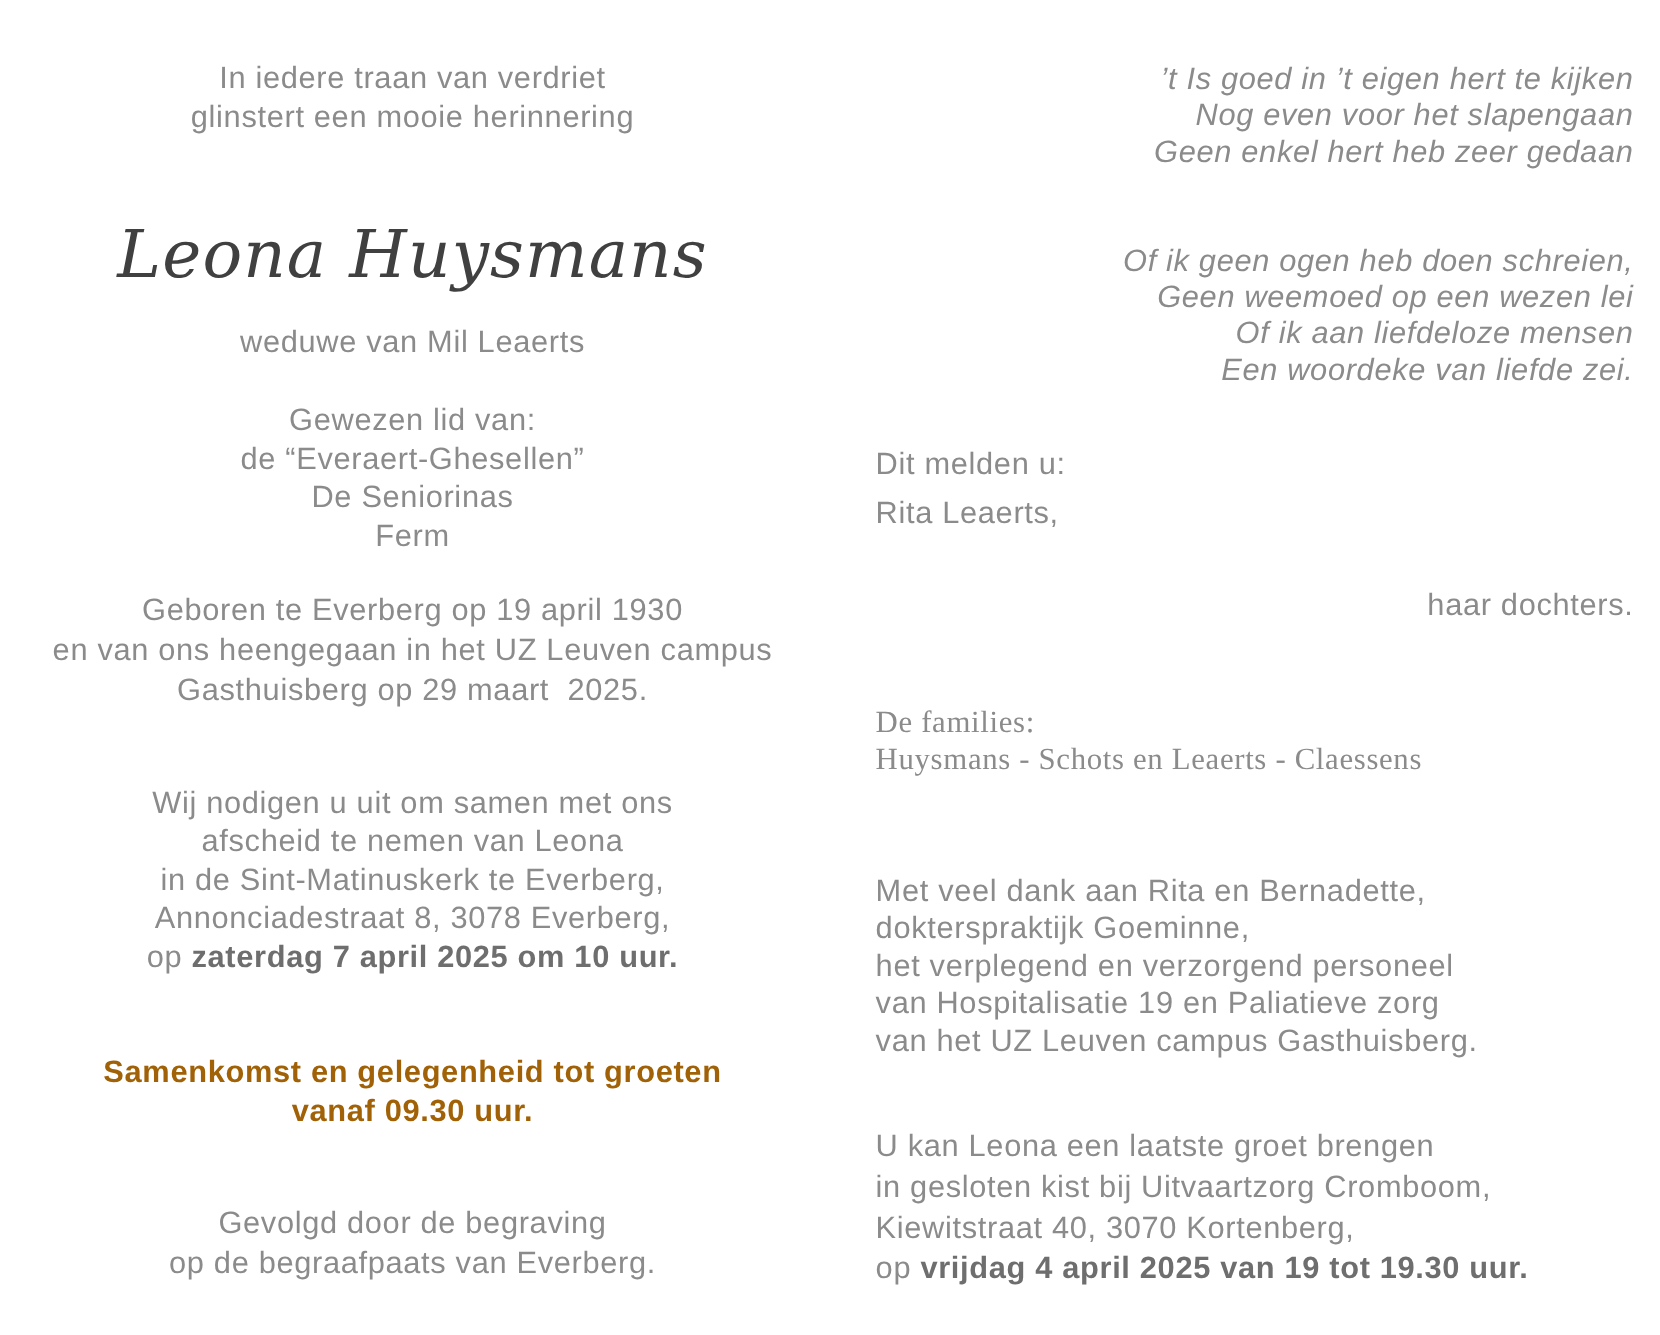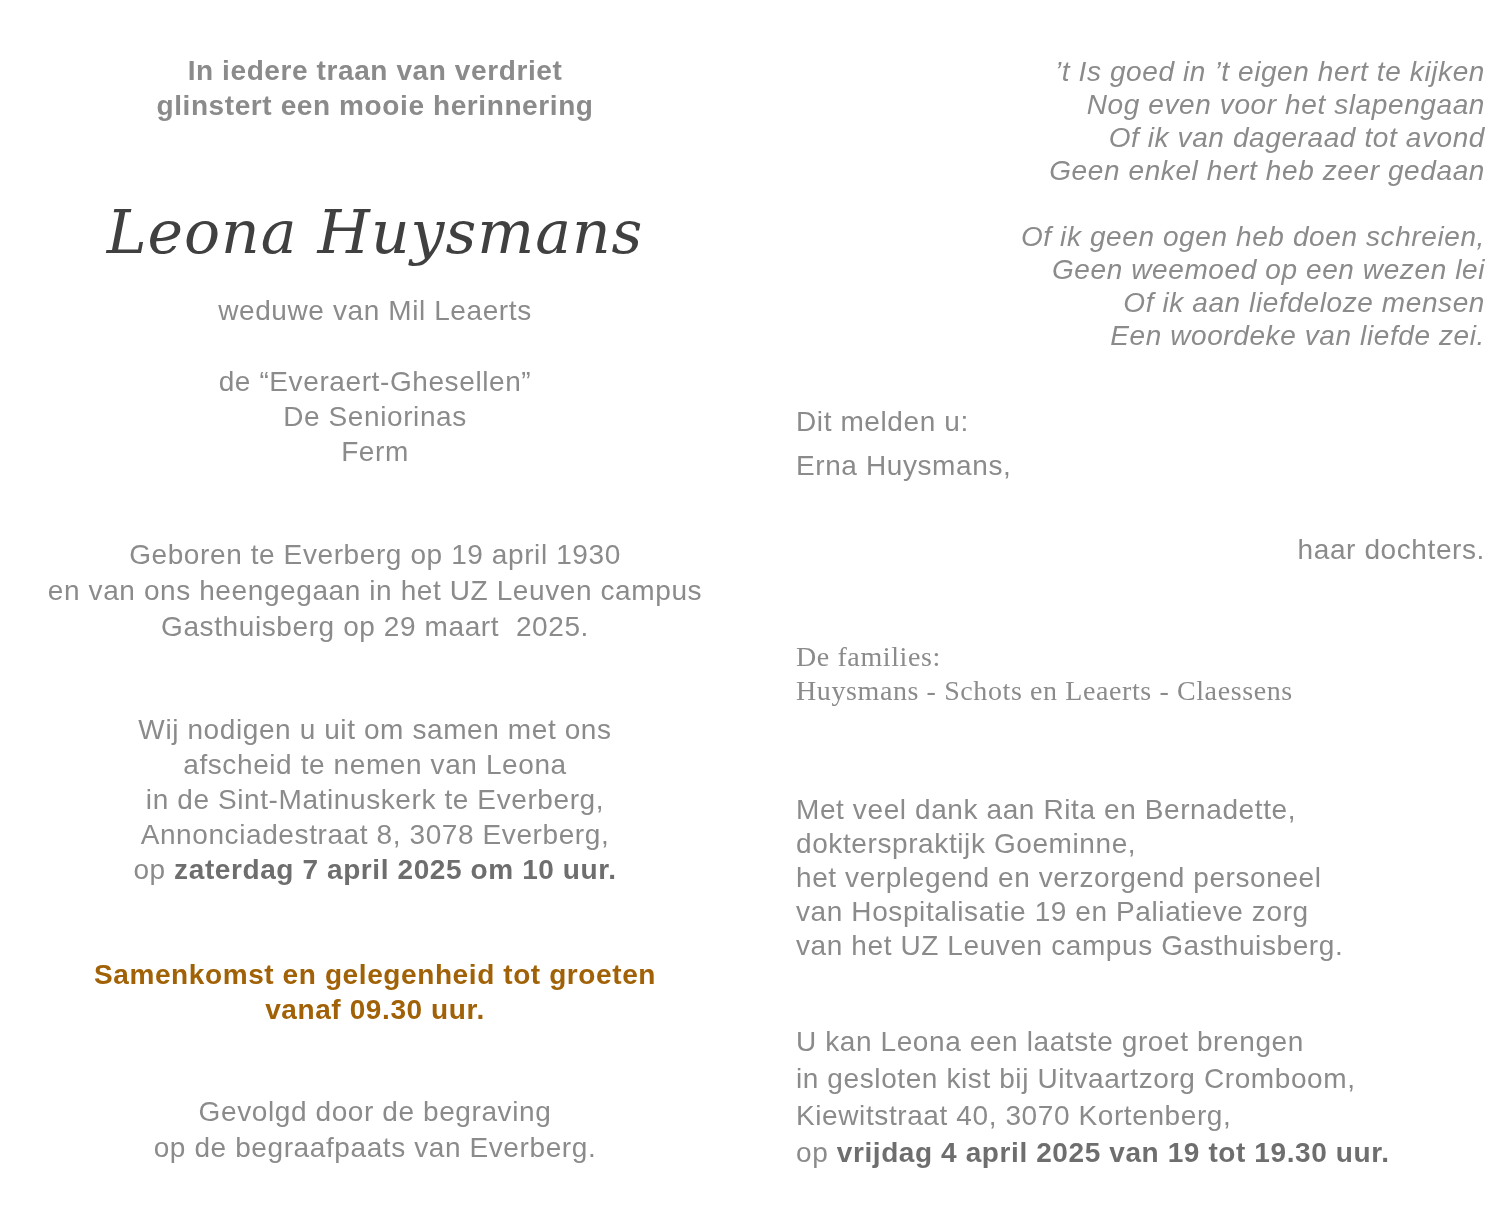--- a/index.html
+++ b/index.html
@@ -34,21 +34,21 @@
     color: #a16207;
   }
   .deceased-name {
     font-family: "DejaVu Serif", serif;
     font-style: italic;
     font-size: 60px;
     color: #404040;
     letter-spacing: 1px;
   }
   
-  #epigraph        { top: 53px; font-weight: bold;   } #epigraph  .line { line-height: 35px; }
+  #epigraph        { top: 53px;   } #epigraph  .line { line-height: 35px; }
   #name-block      { top: 190px;  line-height: 84px; }
   #widow-line      { top: 295px;  }
   #memberships     { top: 364px;  } #memberships .line { line-height: 35px; }
   #life-dates      { top: 537px;  } #life-dates  .line { line-height: 36px; }
   #invitation      { top: 712px;  } #invitation  .line { line-height: 35px; }
   #gathering       { top: 957px;  } #gathering   .line { line-height: 35px; }
   #burial          { top: 1094px; } #burial      .line { line-height: 36px; }
   #poem-stanza-1   { top: 55px;   } #poem-stanza-1 .line { line-height: 33px; }
   #poem-stanza-2   { top: 220px;  } #poem-stanza-2 .line { line-height: 33px; }
   #announcement    { top: 400px;  } #announcement  .line { line-height: 44px; }
@@ -69,20 +69,21 @@
 
   <div id="name-block" class="block left-col">
     <span class="deceased-name">Leona Huysmans</span>
   </div>
 
   <div id="widow-line" class="block left-col">
     <div class="line">weduwe van Mil Leaerts</div>
   </div>
 
   <div id="memberships" class="block left-col">
+    <div class="line">Gewezen lid van:</div>
     <div class="line">de “Everaert-Ghesellen”</div>
     <div class="line">De Seniorinas</div>
     <div class="line">Ferm</div>
   </div>
 
   <div id="life-dates" class="block left-col">
     <div class="line">Geboren te Everberg op 19 april 1930</div>
     <div class="line">en van ons heengegaan in het UZ Leuven campus</div>
     <div class="line">Gasthuisberg op 29 maart  2025.</div>
   </div>
@@ -101,34 +102,33 @@
   </div>
 
   <div id="burial" class="block left-col">
     <div class="line">Gevolgd door de begraving</div>
     <div class="line">op de begraafpaats van Everberg.</div>
   </div>
 
   <div id="poem-stanza-1" class="block right-col right-align italic">
     <div class="line italic">’t Is goed in ’t eigen hert te kijken</div>
     <div class="line italic">Nog even voor het slapengaan</div>
-    <div class="line italic">Of ik van dageraad tot avond</div>
     <div class="line italic">Geen enkel hert heb zeer gedaan</div>
   </div>
 
   <div id="poem-stanza-2" class="block right-col right-align italic">
     <div class="line italic">Of ik geen ogen heb doen schreien,</div>
     <div class="line italic">Geen weemoed op een wezen lei</div>
     <div class="line italic">Of ik aan liefdeloze mensen</div>
     <div class="line italic">Een woordeke van liefde zei.</div>
   </div>
 
   <div id="announcement" class="block right-col left-align">
     <div class="line">Dit melden u:</div>
-    <div class="line">Erna Huysmans,</div>
+    <div class="line">Rita Leaerts,</div>
   </div>
 
   <div id="daughters-caption" class="block right-col right-align">
     <div class="line">haar dochters.</div>
   </div>
 
   <div id="families" class="block right-col left-align">
     <div class="line">De families:</div>
     <div class="line">Huysmans - Schots en Leaerts - Claessens</div>
   </div>

